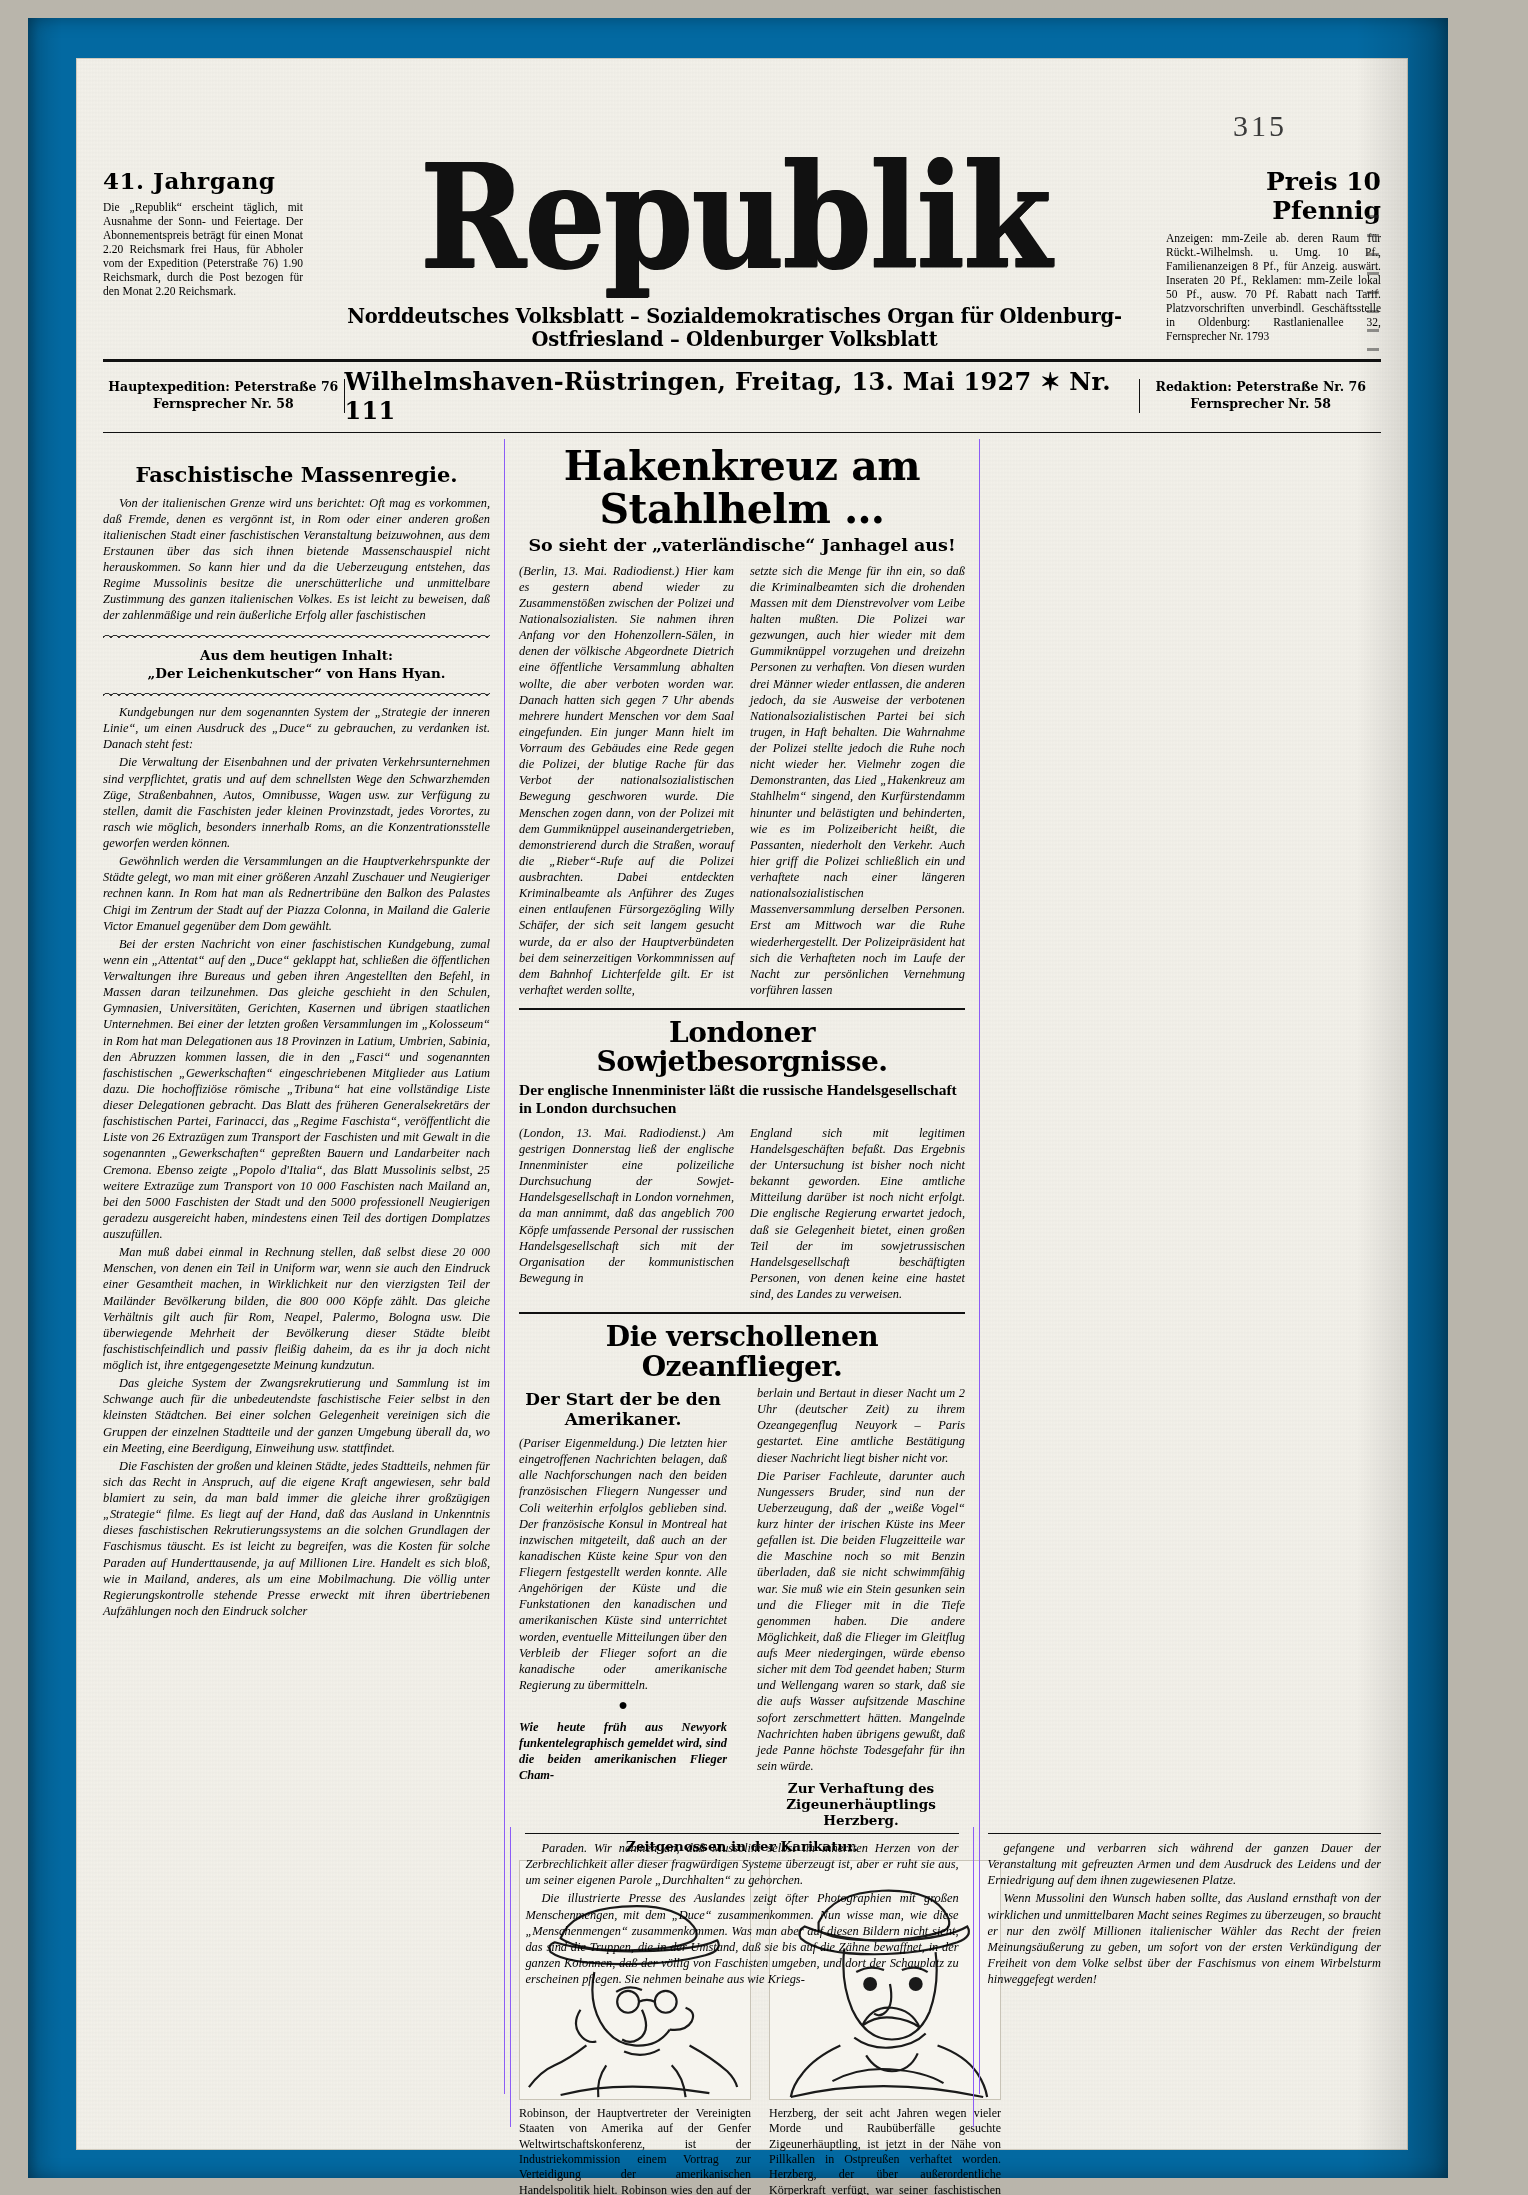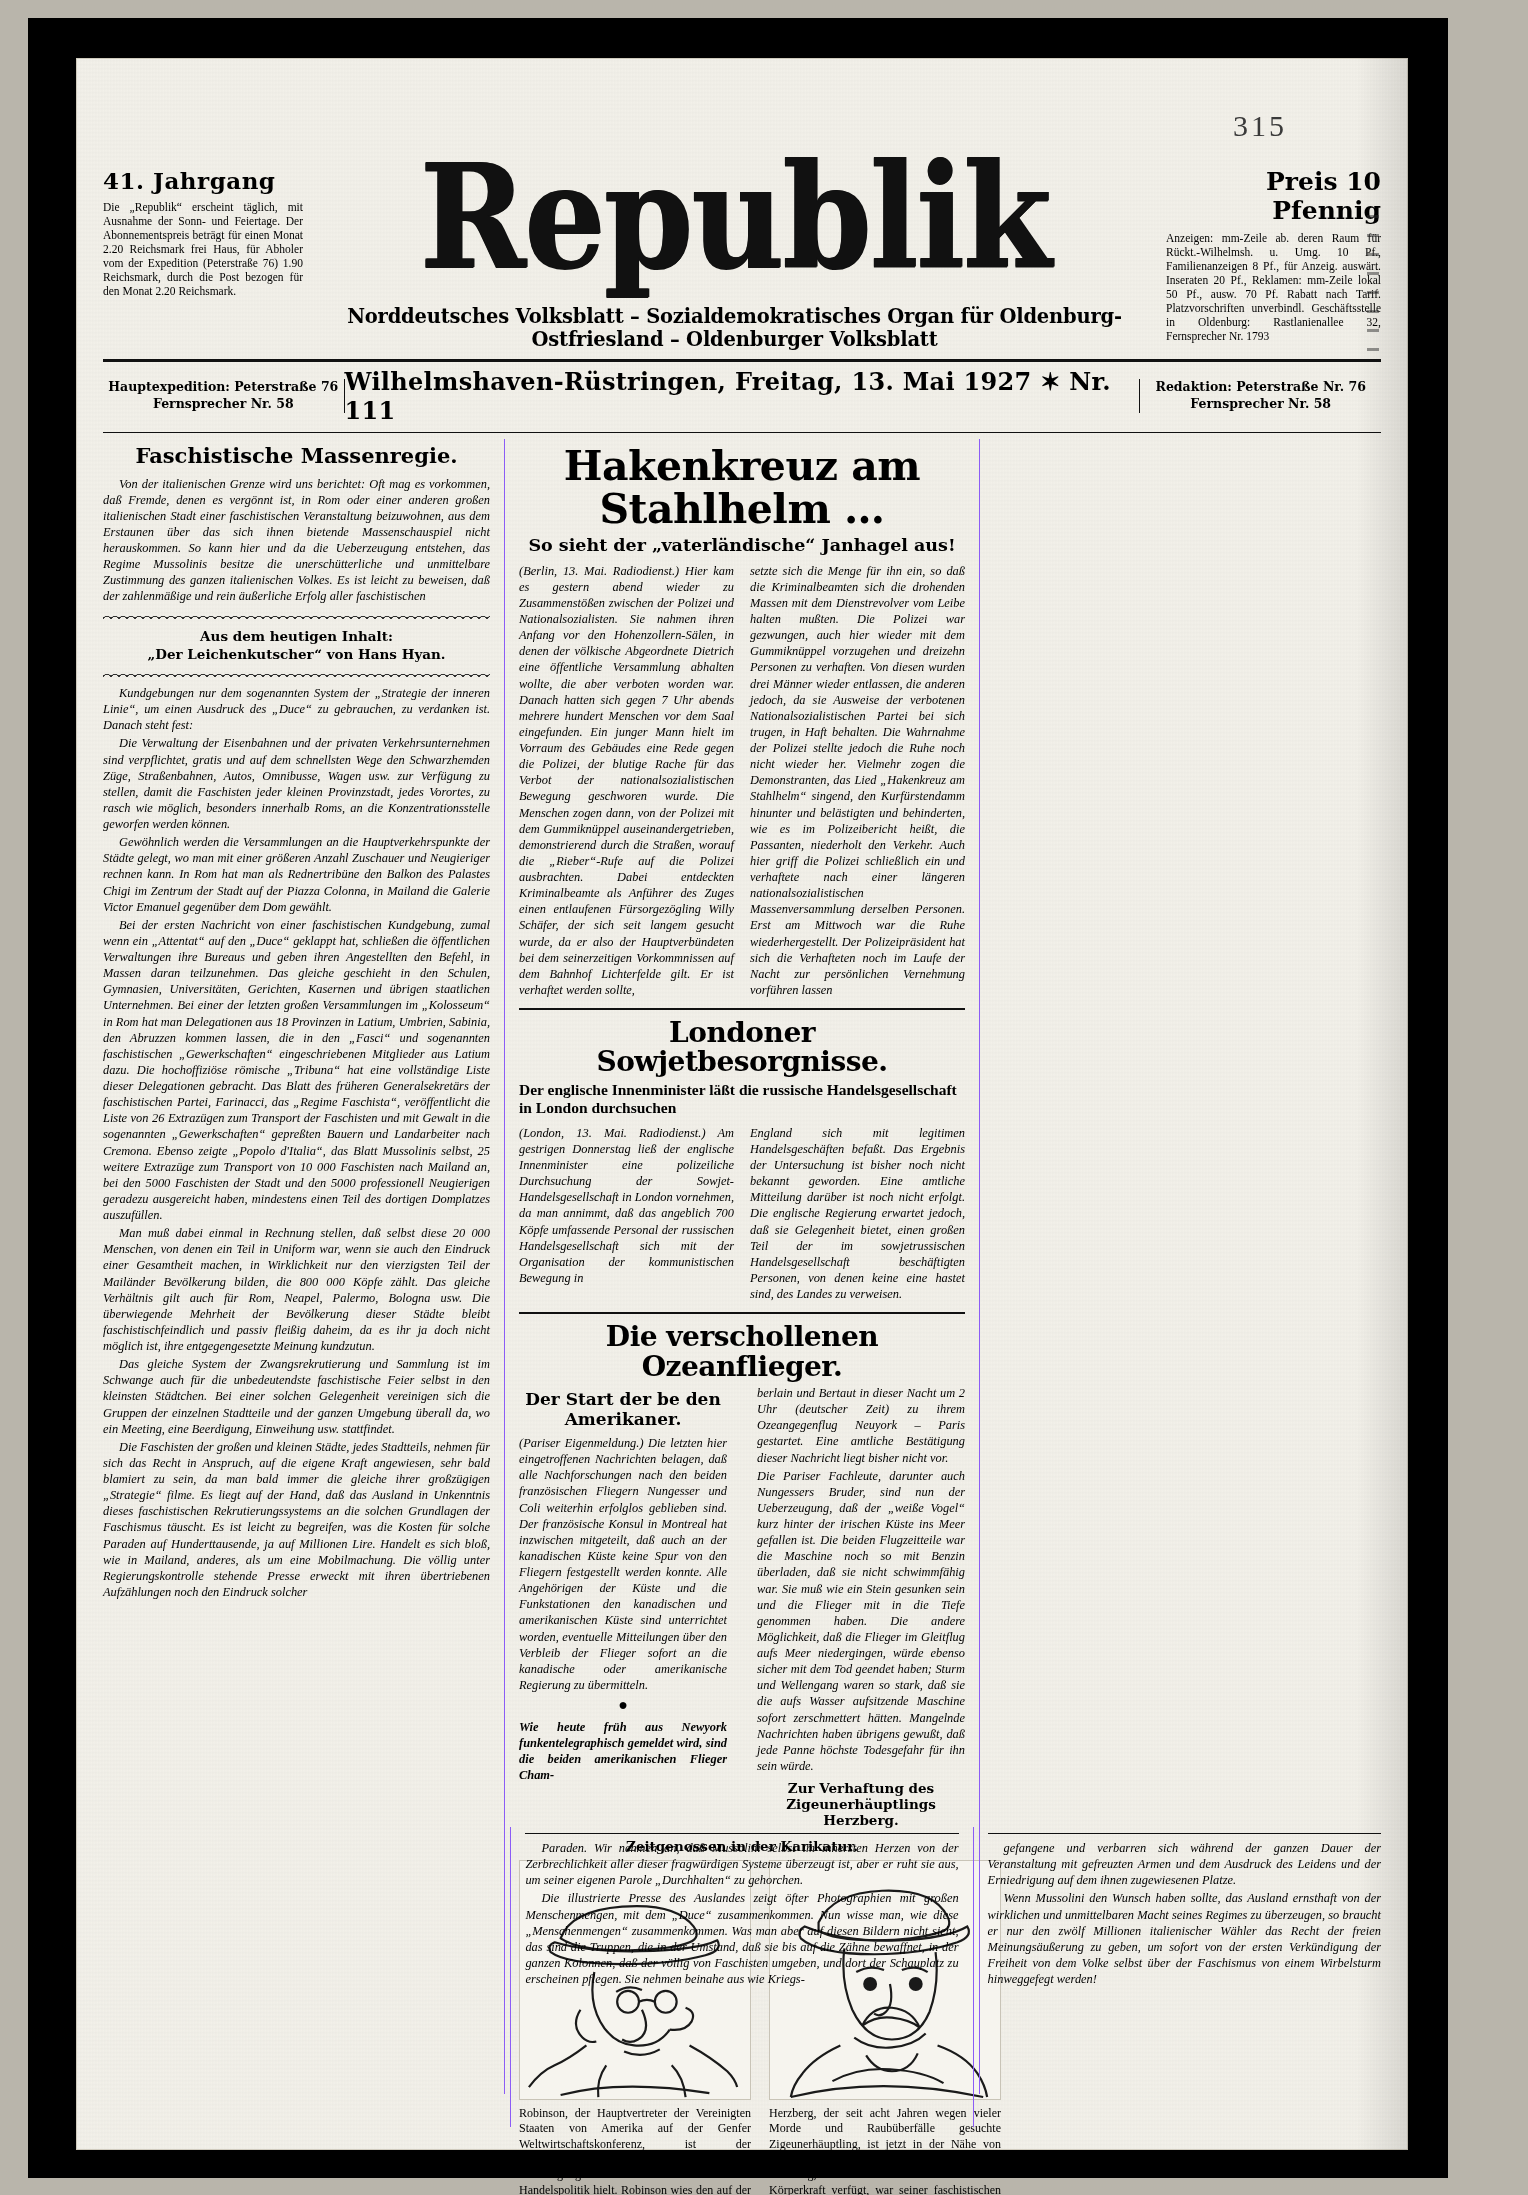--- a/index.html
+++ b/index.html
@@ -6,21 +6,21 @@
   body{
     width:1528px;height:2195px;
     background:#b9b5ab;
     font-family:"Liberation Serif", serif;
     overflow:hidden;
   }
   .page{
     position:absolute;
     left:28px;top:18px;
     width:1420px;height:2160px;
-    background:#000000;
+    background:#0369a1;
     box-shadow:0 0 18px rgba(0,0,0,.35) inset;
   }
   .paperwrap{
     position:absolute;
     left:48px;top:40px;
     width:1330px;height:2090px;
     background:#f3f1ea;
     border:1px solid #cfcabd;
   }
   .grain{
@@ -83,21 +83,21 @@
   .vrule{border-left:1px solid #111;height:34px;}
   
   .content{
     position:relative;
     display:flex;
     padding:0 26px;
     margin-top:6px;
     height:1655px;
   }
   .col{position:relative;}
-  .col1{width:405px;padding-right:14px;}
+  .col1{width:405px;padding-right:14px;margin-top:19px;}
   .col2{width:446px;padding:0 14px;}
   .col3{width:405px;padding-left:14px;}
   .sep{border-left:1px solid #8b5cf6;}
   p{margin:0 0 2px;font-style:italic;}
   .body{
     font-size:12.4px;line-height:1.30;text-align:justify;
     font-family:"Liberation Serif", serif;
     hyphens:auto;
   }
   .body.ind p{text-indent:16px;}

